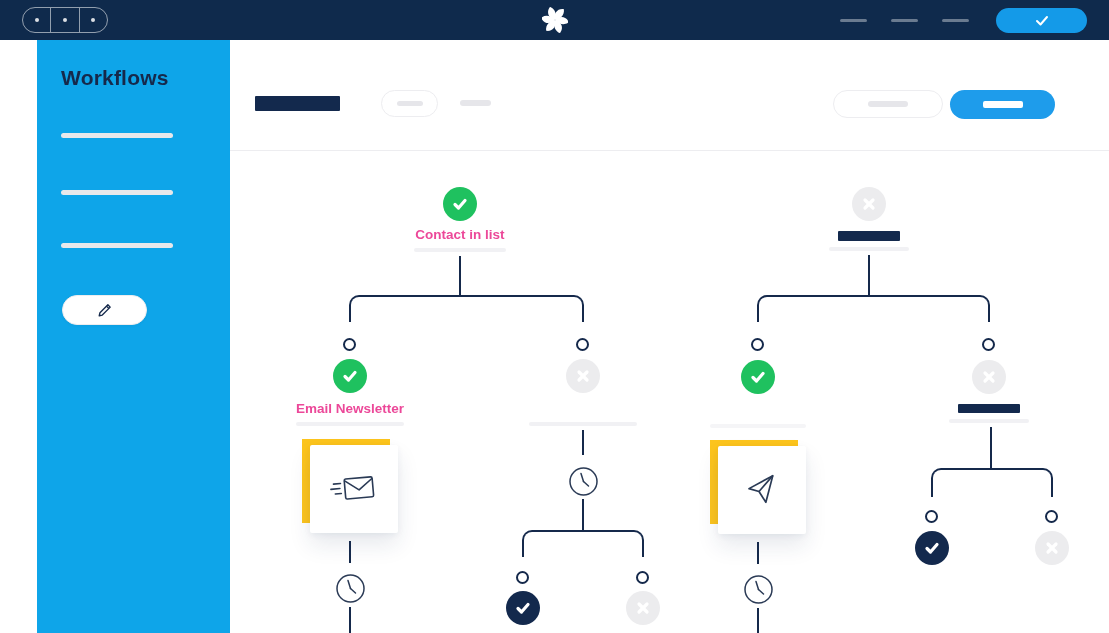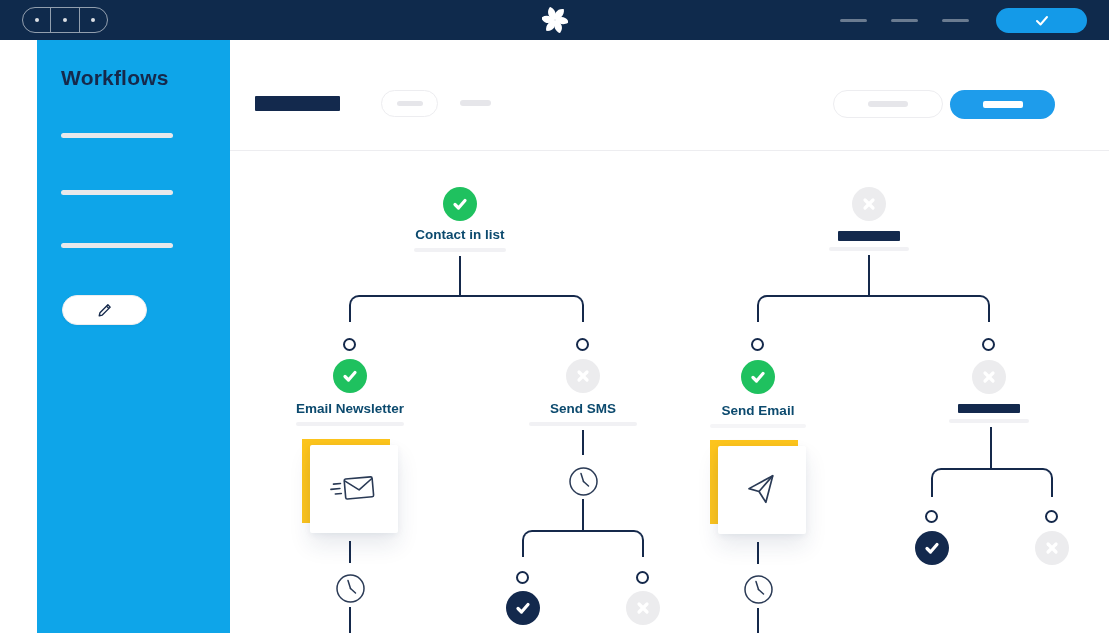--- a/index.html
+++ b/index.html
@@ -50,21 +50,21 @@
   .node-circle { position:absolute; width:34px; height:34px; border-radius:50%;
     display:flex; align-items:center; justify-content:center; cursor:pointer; }
   .c-green { background:#1fc15f; }
   .c-navy  { background:#13294d; }
   .c-gray  { background:#ececee; }
   .dot { position:absolute; width:13px; height:13px; border:2px solid #15294b; border-radius:50%; background:#fff; }
   .vline { position:absolute; width:2px; background:#15294b; }
   .branch { position:absolute; border:2px solid #15294b; border-bottom:none;
     border-radius:10px 10px 0 0; }
   .nlabel { position:absolute; width:200px; text-align:center; font-size:13.5px; font-weight:700;
-    color:#0c4a6e; }
+    color:#ec4899; }
   .underbar { position:absolute; height:4px; border-radius:2px; background:#f1f1f4; }
   .yellowL { position:absolute; width:88px; height:84px; border-left:8px solid #fcc41d;
     border-top:8px solid #fcc41d; }
   .step-card { position:absolute; width:88px; height:88px; background:#fff; border-radius:2px;
     box-shadow:0 12px 22px rgba(25,45,85,.10), 0 2px 6px rgba(25,45,85,.06);
     display:flex; align-items:center; justify-content:center; cursor:pointer; }
   .clock { position:absolute; width:31px; height:31px; cursor:pointer; }
 </style>
 </head>
 <body>
@@ -179,21 +179,20 @@
       </svg>
     </div>
     <div class="vline" style="left:119px; top:456px; height:26px;"></div>
 
     <div class="node-circle c-gray" style="left:336px; top:208px;">
       <svg width="16" height="16" viewBox="0 0 14 14">
           <line x1="3.5" y1="3.5" x2="10.5" y2="10.5" stroke="#fff" stroke-width="2.8" stroke-linecap="round"></line>
           <line x1="10.5" y1="3.5" x2="3.5" y2="10.5" stroke="#fff" stroke-width="2.8" stroke-linecap="round"></line>
         </svg>
     </div>
-    <div class="nlabel" style="left:253px; top:250px;">Send SMS</div>
     <div class="underbar" style="left:299px; top:271px; width:108px;"></div>
     <div class="vline" style="left:352px; top:279px; height:25px;"></div>
     <div class="clock" style="left:338px; top:315px;">
       <svg width="31" height="31" viewBox="0 0 31 31">
         <circle cx="15.5" cy="15.5" r="13.5" fill="#fff" stroke="#2a3a55" stroke-width="1.5"></circle>
         <line x1="15.5" y1="15.5" x2="13" y2="7.5" stroke="#2a3a55" stroke-width="1.5" stroke-linecap="round"></line>
         <line x1="15.5" y1="15.5" x2="20.5" y2="20" stroke="#2a3a55" stroke-width="1.5" stroke-linecap="round"></line>
       </svg>
     </div>
     <div class="vline" style="left:352px; top:348px; height:31px;"></div>
@@ -224,21 +223,20 @@
 
     <div class="branch" style="left:527px; top:144px; width:233px; height:27px;"></div>
     <div class="dot" style="left:521px; top:187px;"></div>
     <div class="dot" style="left:752px; top:187px;"></div>
 
     <div class="node-circle c-green" style="left:511px; top:209px;">
       <svg width="18" height="18" viewBox="0 0 18 18">
           <polyline points="4,9.5 7.5,13 14,5.5" fill="none" stroke="#fff" stroke-width="3.2" stroke-linecap="round" stroke-linejoin="round"></polyline>
         </svg>
     </div>
-    <div class="nlabel" style="left:428px; top:252px;">Send Email</div>
     <div class="underbar" style="left:480px; top:273px; width:96px; background:#f5f5f7;"></div>
     <div class="yellowL" style="left:480px; top:289px;"></div>
     <div class="step-card" style="left:488px; top:295px;">
       <svg width="36" height="36" viewBox="0 0 34 34">
         <g transform="rotate(-8 17 17)">
           <path d="M5 14 L29 5 L19 29 L14 18 Z" fill="#fff" stroke="#2a3a55" stroke-width="1.6" stroke-linejoin="round"></path>
           <line x1="29" y1="5" x2="14" y2="18" stroke="#2a3a55" stroke-width="1.6" stroke-linejoin="round"></line>
         </g>
       </svg>
     </div>

